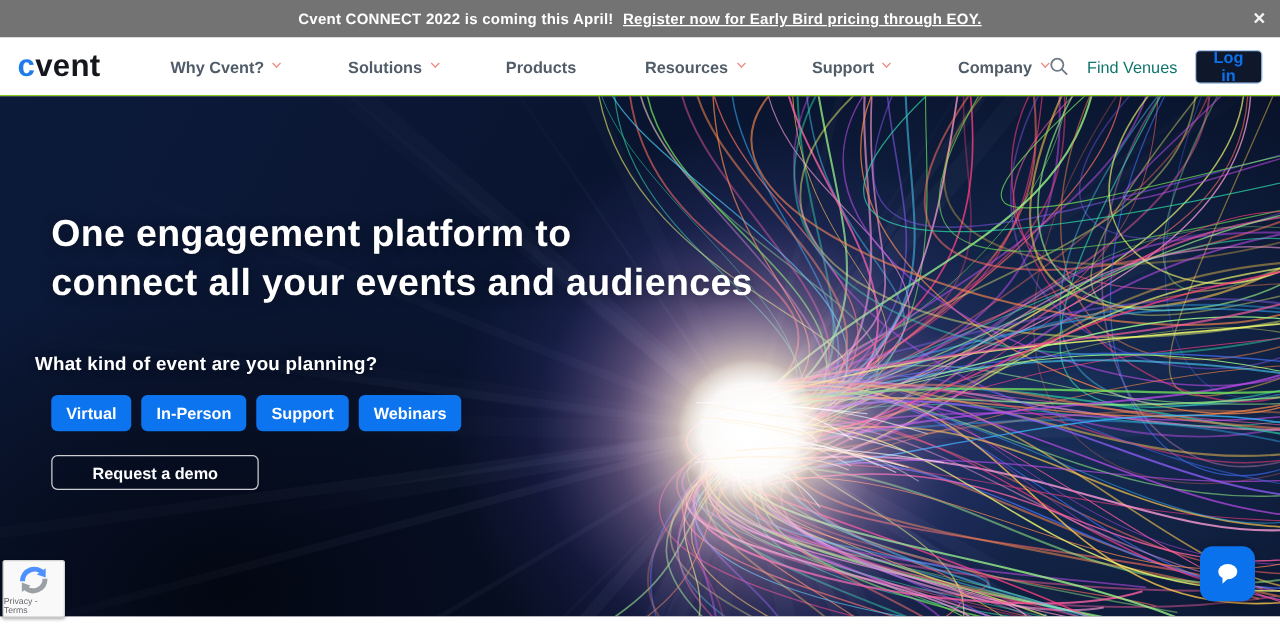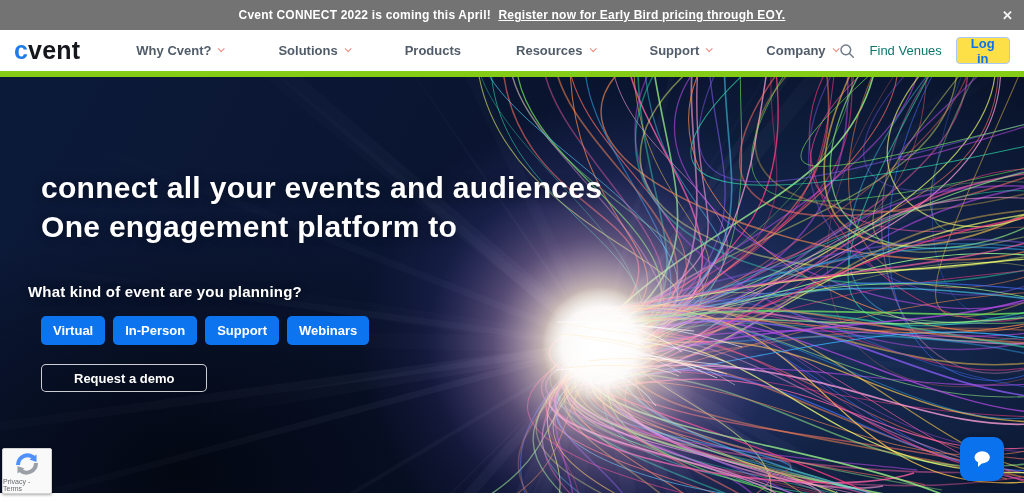--- a/index.html
+++ b/index.html
@@ -11,34 +11,34 @@
   .banner { position:absolute; top:0; left:0; width:1024px; height:30px;
             background:#737373; display:flex; align-items:center; justify-content:center; }
   .banner-text { color:#fff; font-size:12px; font-weight:700; letter-spacing:.2px; }
   .banner-link { color:#fff; text-decoration:underline; cursor:pointer; margin-left:4px; }
   .banner-close { position:absolute; right:11px; top:50%; transform:translateY(-50%);
                   color:rgba(255,255,255,.92); font-size:13px; font-weight:700;
                   cursor:pointer; line-height:1; }
 
   
   .nav { position:absolute; top:30px; left:0; width:1024px; height:47px; background:#fff;
-         border-bottom:6px solid #84cc16; display:flex; align-items:center; padding:0 16px 0 14px; }
+         border-bottom:1px solid #84cc16; display:flex; align-items:center; padding:0 16px 0 14px; }
   .logo { font-size:25px; font-weight:700; letter-spacing:.2px; cursor:pointer; margin-right:22px; }
   .logo .c { color:#1f7be8; }
   .logo .rest { color:#15171c; }
   .nav-items { display:flex; align-items:center; gap:21px; }
   .nav-item { display:flex; align-items:center; font-size:13px; font-weight:700;
               color:#515c69; cursor:pointer; white-space:nowrap;margin-left:34px; }
   .chev { width:5px; height:5px; border-right:1.5px solid #ef8a7e; border-bottom:1.5px solid #ef8a7e;
           transform:rotate(45deg) translateY(-1px); display:inline-block; margin-left:7px; margin-top:-3px; }
   .nav-right { margin-left:auto; display:flex; align-items:center; gap:14px; }
   .search-btn { width:20px; height:20px; cursor:pointer; display:flex; align-items:center; }
   .find-venues { font-size:13px; color:#0f766e; cursor:pointer; white-space:nowrap; }
   .login-btn { height:27px; padding:0 13px; border:1px solid #a9c9f2; border-radius:4px;
-               background:#fde047; color:#0b72ee; font-size:13px; font-weight:700;
+               background:#0f172a; color:#0b72ee; font-size:13px; font-weight:700;
                cursor:pointer; display:flex; align-items:center; }
 
   
   .hero { position:absolute; top:77px; left:0; width:1024px; height:416px; overflow:hidden;
           background:
             radial-gradient(560px 360px at 18% 95%, #030712 0%, rgba(3,7,18,0) 70%),
             linear-gradient(118deg, #0c1a3a 0%, #0a1531 38%, #071027 68%, #060d20 100%); }
   .hero-art { position:absolute; top:0; left:0; }
   .hero-content { position:absolute; top:0; left:0; width:100%; height:100%; }
   .headline { position:absolute; left:41px; top:91px; color:#fff; font-size:30px; font-weight:700;
@@ -360,22 +360,22 @@
           <path d="M562 246 q41 8 99 14" stroke="#ffedd0" stroke-width="1" opacity="0.41"></path>
           <path d="M558 257 q45 2 93 14" stroke="#ffedd0" stroke-width="1" opacity="0.61"></path>
           <path d="M597 257 q78 11 127 27" stroke="#ffffff" stroke-width="1" opacity="0.61"></path>
           <path d="M560 261 q80 9 121 35" stroke="#ffffff" stroke-width="1" opacity="0.40"></path>
           <path d="M614 281 q64 -10 121 27" stroke="#ffffff" stroke-width="1" opacity="0.39"></path>
         </g>
     </svg>
 
     <div class="hero-content">
       <div class="headline">
+        <div>One engagement platform to</div>
         <div>connect all your events and audiences</div>
-        <div>One engagement platform to</div>
       </div>
       <div class="question">What kind of event are you planning?</div>
       <div class="event-btn-row">
         <button class="event-btn">Virtual</button>
         <button class="event-btn">In-Person</button>
         <button class="event-btn">Support</button>
         <button class="event-btn">Webinars</button>
       </div>
       <button class="demo-btn">Request a demo</button>
     </div>

